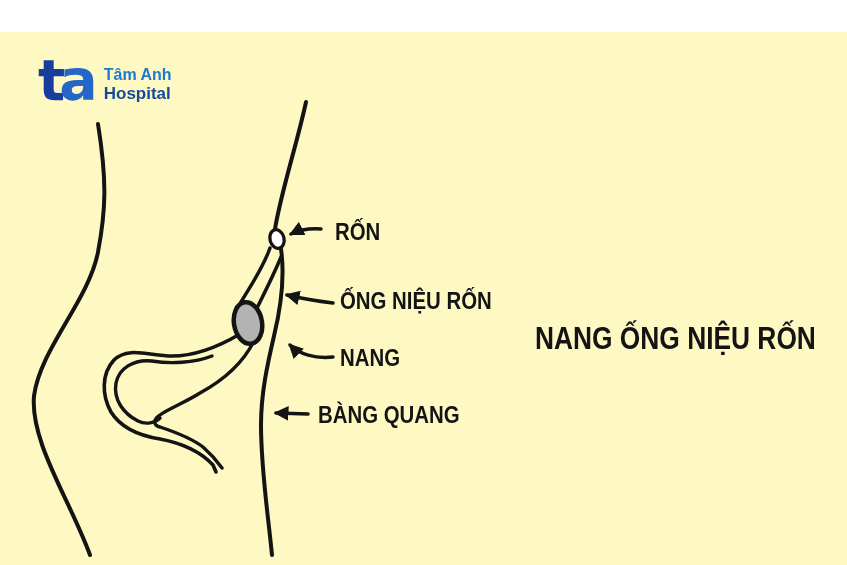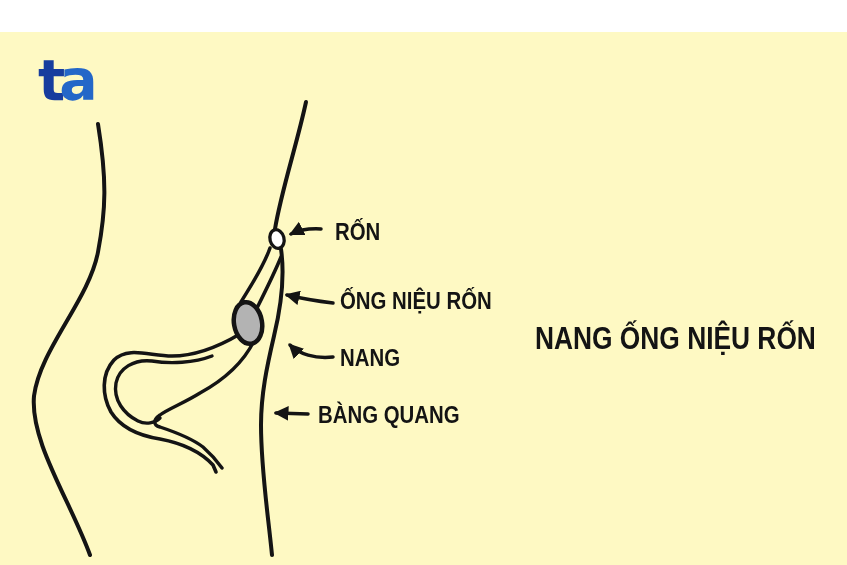--- a/index.html
+++ b/index.html
@@ -45,20 +45,24 @@
   svg .lbl  { font-size: 24px; }
   svg .ttl  { font-size: 31px; }
 </style>
 </head>
 <body>
 
 <div class="stage">
 
   <div class="logo">
     <div class="logo-mark"><span class="t">t</span><span class="a">a</span></div>
+    <div class="logo-text">
+      <div class="l1">Tâm Anh</div>
+      <div class="l2">Hospital</div>
+    </div>
   </div>
 
   <svg width="847" height="565" viewBox="0 0 847 565" xmlns="http://www.w3.org/2000/svg">
     <defs>
       <marker id="ah" viewBox="0 0 10 10" refX="8.5" refY="5" markerWidth="4.2" markerHeight="4.2" orient="auto-start-reverse" markerUnits="strokeWidth">
         <path d="M0,0 L10,5 L0,10 z" fill="#141414"></path>
       </marker>
     </defs>
 
     <g fill="none" stroke="#141414" stroke-linecap="round" stroke-linejoin="round">

